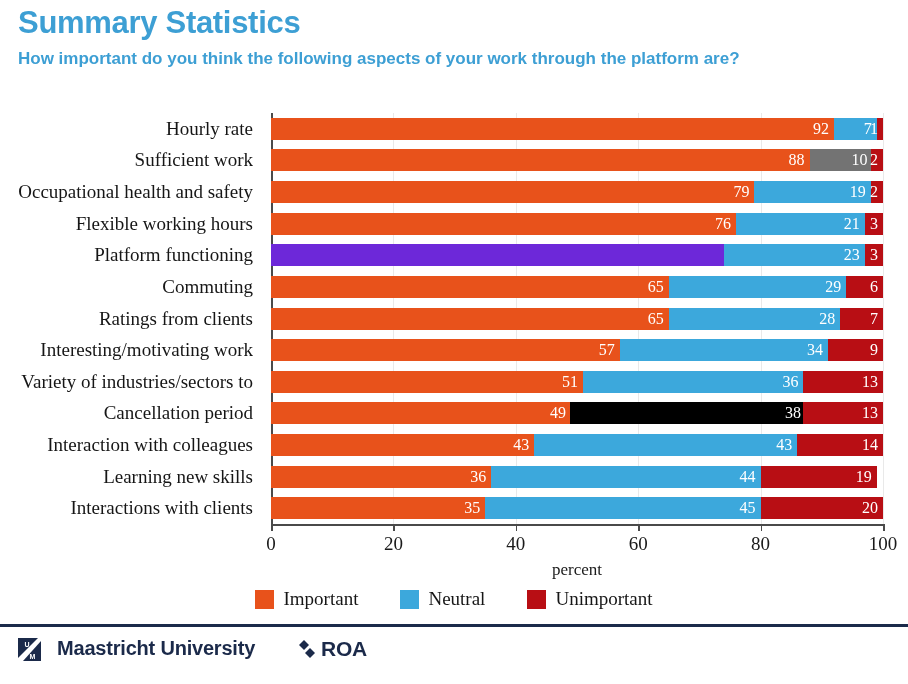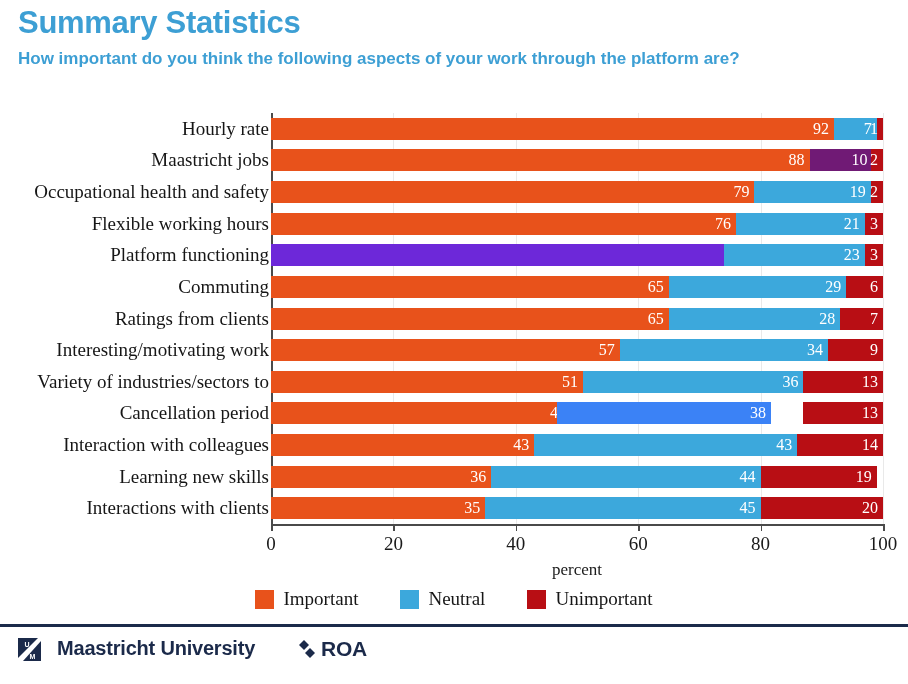--- a/index.html
+++ b/index.html
@@ -116,21 +116,21 @@
   
   .bar-row {
     position: absolute;
     left: 0;
     height: 22px;
     width: 612px;
   }
   .cat-label {
     position: absolute;
     right: 612px;
-    padding-right: 2px;
+    padding-right: 18px;
     top: 50%;
     transform: translateY(-50%);
     font-family: "Liberation Serif", serif;
     font-size: 19px;
     color: #161616;
     white-space: nowrap;
     text-align: right;
   }
   .seg {
     position: absolute;
@@ -277,25 +277,25 @@
               <span class="seg-val">92</span>
             </div>
             <div class="seg" style="left: 563.04px; width: 42.84px; background: rgb(60, 168, 220);">
               <span class="seg-val">7</span>
             </div>
             <div class="seg" style="left: 605.88px; width: 6.12px; background: rgb(184, 14, 20);">
               <span class="seg-val">1</span>
             </div>
           </div>
           <div class="bar-row" style="top: 36.4231px;">
-            <div class="cat-label">Maastricht jobs</div>
+            <div class="cat-label">Sufficient work</div>
             <div class="seg" style="left: 0px; width: 538.56px; background: rgb(232, 82, 27);">
               <span class="seg-val">88</span>
             </div>
-            <div class="seg" style="left: 538.56px; width: 63px; background: #701a75;">
+            <div class="seg" style="left: 538.56px; width: 63px; background: #737373;">
               <span class="seg-val">10</span>
             </div>
             <div class="seg" style="left: 599.76px; width: 12.24px; background: rgb(184, 14, 20);">
               <span class="seg-val">2</span>
             </div>
           </div>
           <div class="bar-row" style="top: 68.0385px;">
             <div class="cat-label">Occupational health and safety</div>
             <div class="seg" style="left: 0px; width: 483.48px; background: rgb(232, 82, 27);">
               <span class="seg-val">79</span>
@@ -377,21 +377,21 @@
             </div>
             <div class="seg" style="left: 532.44px; width: 79.56px; background: rgb(184, 14, 20);">
               <span class="seg-val">13</span>
             </div>
           </div>
           <div class="bar-row" style="top: 289.346px;">
             <div class="cat-label">Cancellation period</div>
             <div class="seg" style="left: 0px; width: 299.88px; background: rgb(232, 82, 27);">
               <span class="seg-val">49</span>
             </div>
-            <div class="seg" style="left: 286px; width: 214px; background: #3b82f6;">
+            <div class="seg" style="left: 299px; width: 236px; background: #000000;">
               <span class="seg-val">38</span>
             </div>
             <div class="seg" style="left: 532.44px; width: 79.56px; background: rgb(184, 14, 20);">
               <span class="seg-val">13</span>
             </div>
           </div>
           <div class="bar-row" style="top: 320.962px;">
             <div class="cat-label">Interaction with colleagues</div>
             <div class="seg" style="left: 0px; width: 263.16px; background: rgb(232, 82, 27);">
               <span class="seg-val">43</span>

